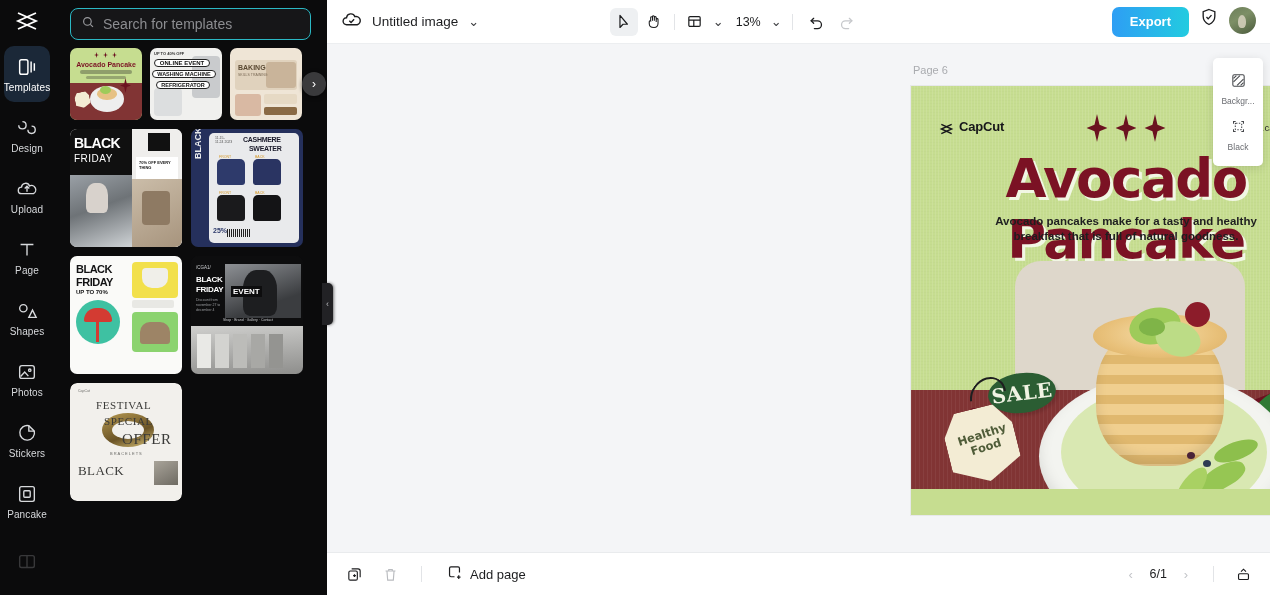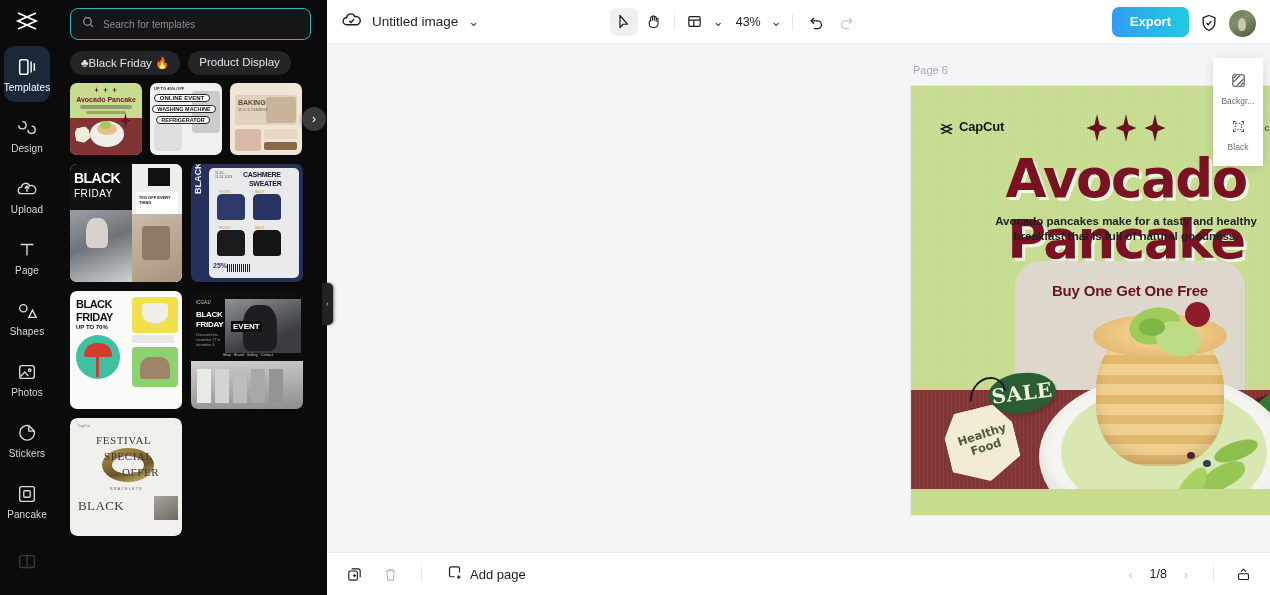--- a/index.html
+++ b/index.html
@@ -34,21 +34,21 @@
     width: 273px; flex: 0 0 273px; height: 595px; background: #0b0b0c;
     position: relative; padding: 0 16px; overflow: hidden;
   }
   .search-wrap { padding-top: 8px; }
   .search-box {
     height: 32px; border: 1px solid #2bb8c4; border-radius: 8px;
     background: #161618; display: flex; align-items: center; gap: 8px; padding: 0 10px;
   }
   .search-box input {
     background: transparent; border: 0; outline: none; color: #e8e8ea;
-    font-size: 10px; font-family: "Liberation Sans", sans-serif; width: 100%;
+    font-size: 14px; font-family: "Liberation Sans", sans-serif; width: 100%;
   }
   .search-box input::placeholder { color: #8c8d91; }
 
   .chips { display: flex; gap: 8px; margin-top: 11px; }
   .chip {
     background: #242426; color: #e3e4e6; border-radius: 13px;
     font-size: 11.5px; padding: 5px 11px; white-space: nowrap; cursor: pointer;
   }
 
   .sec-head { display: flex; align-items: baseline; justify-content: space-between; margin-top: 16px; }
@@ -93,21 +93,21 @@
   }
   .doc-title { font-size: 13.5px; color: #1c1d1f; }
   .topbar-center { margin-left: auto; margin-right: auto; display: flex; align-items: center; gap: 2px; }
   .tool-btn {
     width: 28px; height: 28px; border-radius: 6px; display: flex;
     align-items: center; justify-content: center; cursor: pointer; color:#1c1d1f;
   }
   .tool-btn.sel { background: #eef0f2; }
   .zoom-val { font-size: 12.5px; color: #1c1d1f; margin-left: 10px; }
   .vdiv { width: 1px; height: 16px; background: #e2e4e7; margin: 0 8px; }
-  .topbar-right { display: flex; align-items: flex-end; gap: 10px; margin-left: auto; }
+  .topbar-right { display: flex; align-items: flex-start; gap: 10px; margin-left: auto; }
   .export-btn {
     background: linear-gradient(90deg,#2e9ef4,#22cbe0); color: #fff; border: 0;
     border-radius: 7px; height: 30px; padding: 0 18px; font-size: 13px; font-weight: bold;
     cursor: pointer; font-family: "Liberation Sans", sans-serif;
   }
   .avatar {
     width: 27px; height: 27px; border-radius: 50%; cursor: pointer;
     background: linear-gradient(150deg,#6d7f5a 0%,#7d8f66 40%,#4a5a3c 100%);
     position: relative; overflow: hidden;
   }
@@ -222,21 +222,21 @@
   .p-string {
     position:absolute; left:60px; top:290px; width:34px; height:40px;
     border:2px solid #1e1e20; border-radius:50%; border-bottom-color:transparent; border-right-color:transparent;
     transform: rotate(35deg);
   }
   .p-string-dot { position:absolute; left:59px; top:322px; width:7px; height:7px; background:#6b1220; border-radius:50%; }
 
   
   .right-tools {
     position: absolute; right: 7px; top: 14px; width: 50px;
-    background:#ffffff; border-radius: 0; padding: 8px 0;
+    background:#ffffff; border-radius: 5px; padding: 8px 0;
     box-shadow: 0 2px 10px rgba(0,0,0,.12); z-index: 4;
   }
   .rt-item {
     display:flex; flex-direction:column; align-items:center; gap:3px;
     padding: 6px 0; cursor:pointer; color:#46484c;
   }
   .rt-item .lbl { font-size:8.5px; color:#6b6d72; }
 
   
   .bottombar {
@@ -367,24 +367,20 @@
         <span>
           <svg width="14" height="14" viewBox="0 0 24 24" fill="none" stroke="#9a9b9f" stroke-width="2">
             <circle cx="11" cy="11" r="6.5"></circle>
               <path d="M16 16l4.5 4.5"></path>
           </svg>
         </span>
         <input type="text" placeholder="Search for templates" style="">
       </div>
     </div>
 
-    <div class="chips">
-      <div class="chip">♣Black Friday 🔥</div>
-      <div class="chip">Product Display</div>
-    </div>
 
 
     <div class="recents">
 
       <div class="recent-card">
         <div class="th" style="background:#c6dd90"></div>
         <div class="th" style="top:48%;background:#813434"></div>
         <div class="tx" style="left:5px;top:13px;width:62px;text-align:center;font-size:7px;font-weight:bold;color:#7b1224">Avocado Pancake</div>
         <div class="tx" style="left:10px;top:22px;width:52px;height:4px;background:rgba(40,40,40,.35);border-radius:2px"></div>
         <div class="tx" style="left:16px;top:28px;width:40px;height:3px;background:rgba(40,40,40,.3);border-radius:2px"></div>
@@ -494,21 +490,21 @@
         <div class="tx" style="left:32px;top:62px;font-size:3.5px;color:#c8cacd">Shop · Brand · Gallery · Contact</div>
       </div>
 
       <div class="tmpl">
         <div class="th" style="background:#f2f0ec;border-radius:7px"></div>
         <div class="tx" style="left:8px;top:6px;font-size:3.5px;color:#6b6b68">CapCut</div>
         <div class="th" style="left:32px;top:30px;width:52px;height:34px;background:linear-gradient(160deg,#b79a52,#6b5426 60%,#d8c279);border-radius:50%"></div>
         <div class="th" style="left:42px;top:38px;width:32px;height:18px;background:#f2f0ec;border-radius:50%"></div>
         <div class="tx" style="left:26px;top:16px;font-size:11px;color:#3a3a38;letter-spacing:.6px;font-family:'Liberation Serif',serif">FESTIVAL</div>
         <div class="tx" style="left:34px;top:32px;font-size:11px;color:#3a3a38;letter-spacing:.6px;font-family:'Liberation Serif',serif">SPECIAL</div>
-        <div class="tx" style="left:52px;top:48px;font-size:11px;color:#3a3a38;letter-spacing:.6px;font-family:'Liberation Serif',serif">OFFER</div>
+        <div class="tx" style="left:52px;top:48px;font-size:15px;color:#3a3a38;letter-spacing:.6px;font-family:'Liberation Serif',serif">OFFER</div>
         <div class="tx" style="left:40px;top:68px;font-size:4px;color:#6b6b68;letter-spacing:1px">BRACELETS</div>
         <div class="tx" style="left:8px;top:80px;font-size:13px;color:#3a3a38;letter-spacing:.4px;font-family:'Liberation Serif',serif">BLACK</div>
         <div class="th" style="left:84px;top:78px;width:24px;height:24px;background:linear-gradient(150deg,#a9a49a,#6e6a62)"></div>
       </div>
 
     </div>
   </div>
 
   <div class="collapse-handle">‹</div>
 
@@ -536,21 +532,21 @@
           </svg>
         </div>
         <div class="vdiv" style="margin:0 4px"></div>
         <div class="tool-btn">
           <svg width="17" height="17" viewBox="0 0 24 24" fill="none" stroke="currentColor" stroke-width="1.7">
             <rect x="4" y="5" width="16" height="14" rx="1.6"></rect>
               <path d="M4 10h16M11 10v9"></path>
           </svg>
         </div>
         <span style="font-size:13px;color:#3a3b3e;cursor:pointer;margin-left:2px">⌄</span>
-        <span class="zoom-val">43%</span>
+        <span class="zoom-val">13%</span>
         <span style="font-size:13px;color:#3a3b3e;cursor:pointer;margin-left:8px">⌄</span>
         <div class="vdiv"></div>
         <div class="tool-btn">
           <svg width="17" height="17" viewBox="0 0 24 24" fill="none" stroke="currentColor" stroke-width="1.8" stroke-linecap="round">
             <path d="M8 7.5L4.5 11 8 14.5"></path>
               <path d="M4.5 11h9a5.5 5.5 0 010 11H9"></path>
           </svg>
         </div>
         <div class="tool-btn" style="color:#c6c8cb">
           <svg width="17" height="17" viewBox="0 0 24 24" fill="none" stroke="currentColor" stroke-width="1.8" stroke-linecap="round">
@@ -597,21 +593,20 @@
           </div>
 
           <div class="p-h1">Avocado Pancake</div>
           <div class="p-sub">Avocado pancakes make for a tasty and healthy breakfast that is full of natural goodness.</div>
 
           <div class="p-rounded"></div>
           <div class="p-redband"></div>
           <div class="p-bigdia"></div>
           <div class="p-leaf1"></div>
 
-          <div class="p-bogo">Buy One Get One Free</div>
 
           <div class="p-plate"></div>
           <div class="p-plate-in"></div>
           <div class="p-stack"></div>
           <div class="p-stack-top"></div>
           <div class="p-avo-a"></div>
           <div class="p-avo-b"></div>
           <div class="p-avo-c"></div>
           <div class="p-cherry"></div>
           <div class="p-slice1"></div>
@@ -678,21 +673,21 @@
         <span>
           <svg width="17" height="17" viewBox="0 0 24 24" fill="none" stroke="currentColor" stroke-width="1.7">
             <path d="M19 12V6a2 2 0 00-2-2H7a2 2 0 00-2 2v10a2 2 0 002 2h5"></path>
             <path d="M15.5 18.5h5M18 16v5"></path>
           </svg>
         </span>
         <span>Add page</span>
       </div>
       <div class="bb-right">
         <div class="arrow-btn">‹</div>
-        <div class="pg-num">1/8</div>
+        <div class="pg-num">6/1</div>
         <div class="arrow-btn">›</div>
         <div class="vdiv"></div>
         <div class="bb-btn">
           <svg width="17" height="17" viewBox="0 0 24 24" fill="none" stroke="currentColor" stroke-width="1.6">
             <rect x="5" y="11" width="14" height="8" rx="1.5"></rect>
               <path d="M8.5 8L12 4.5 15.5 8"></path>
           </svg>
         </div>
       </div>
     </div>

